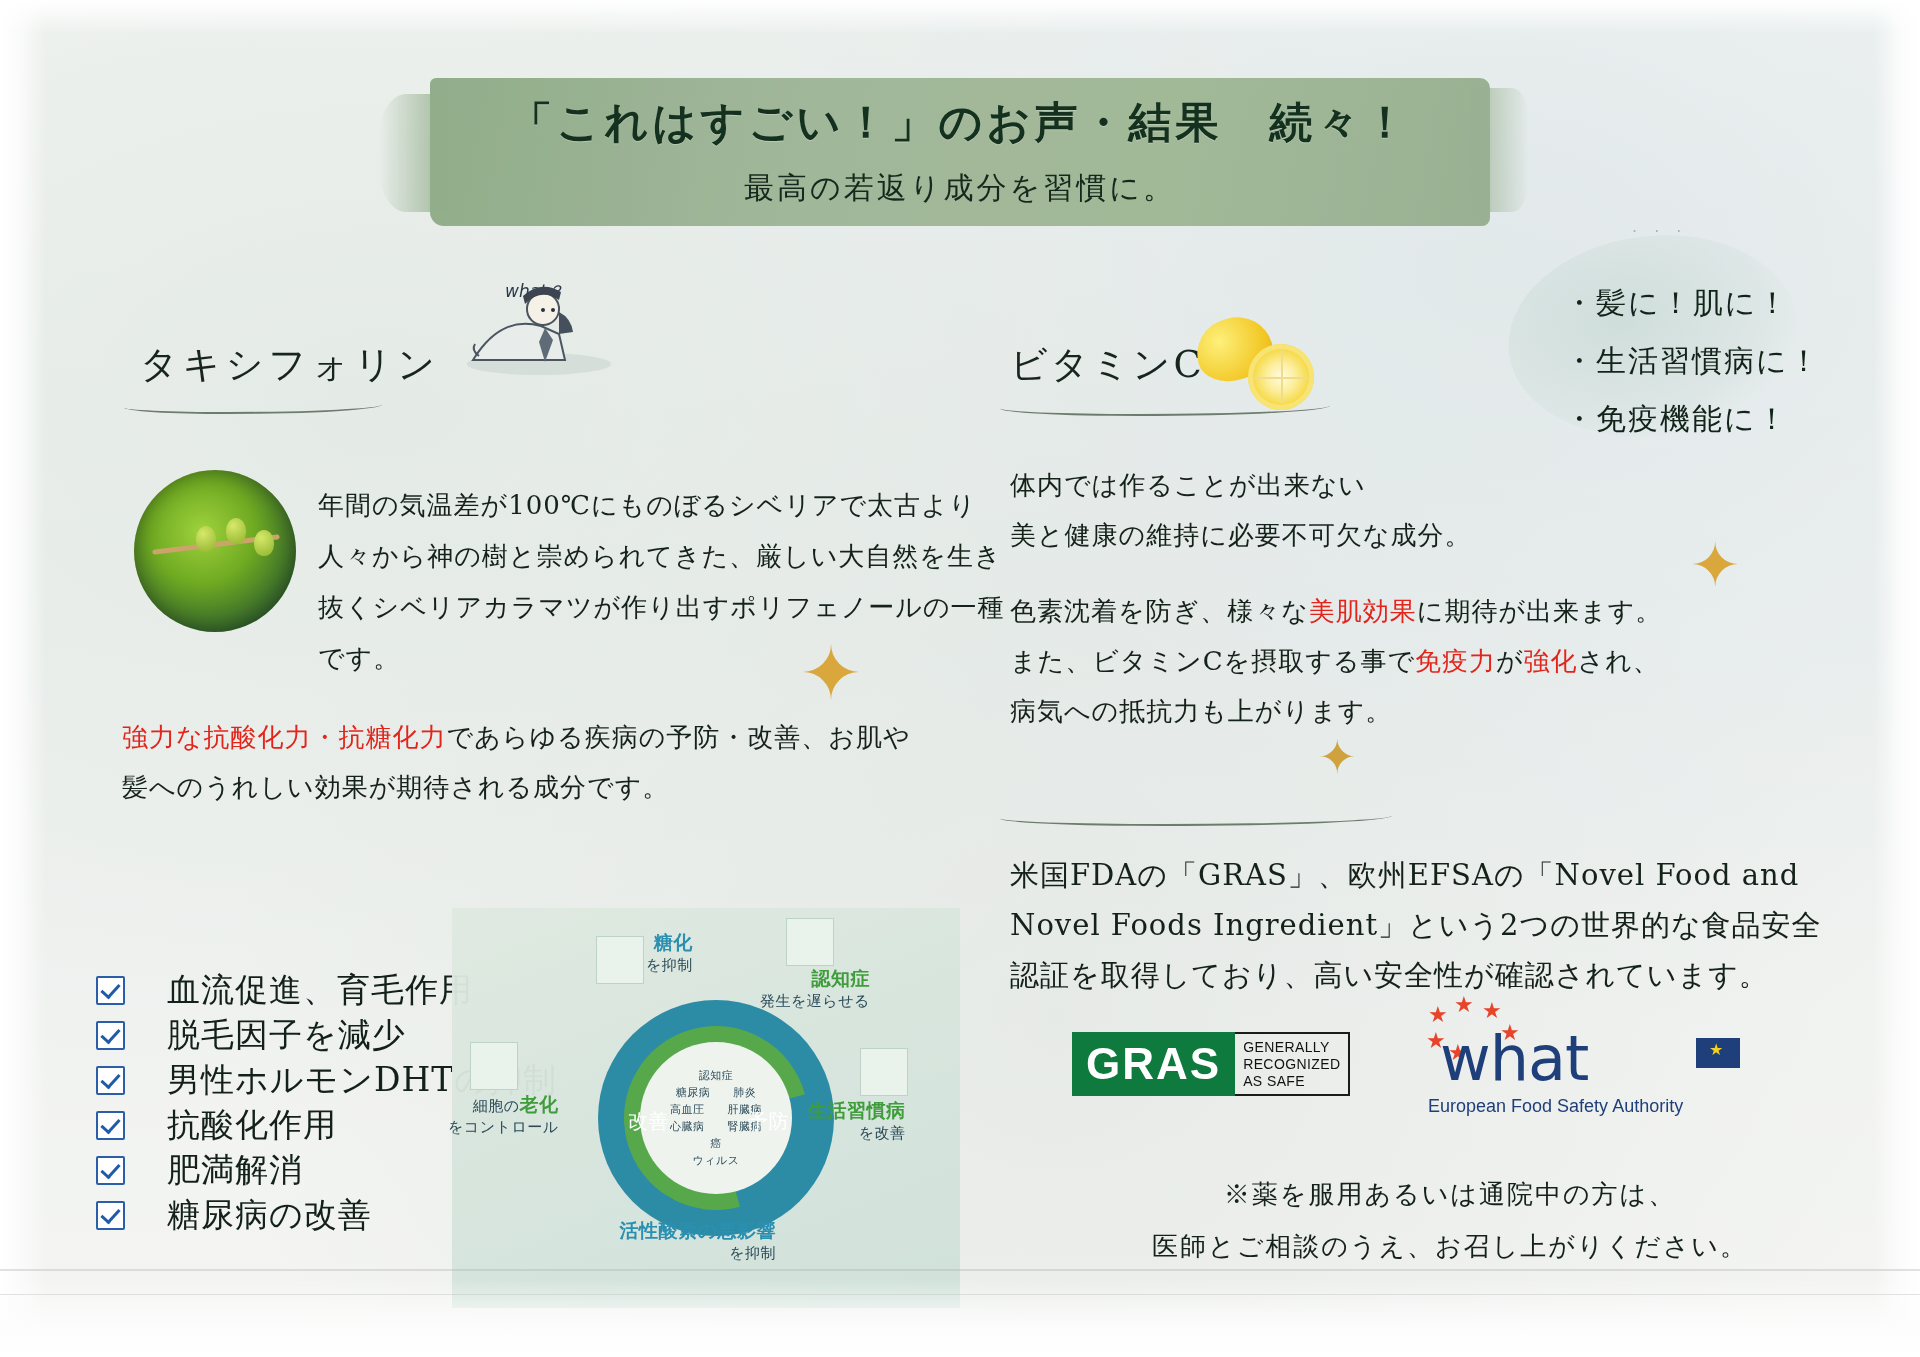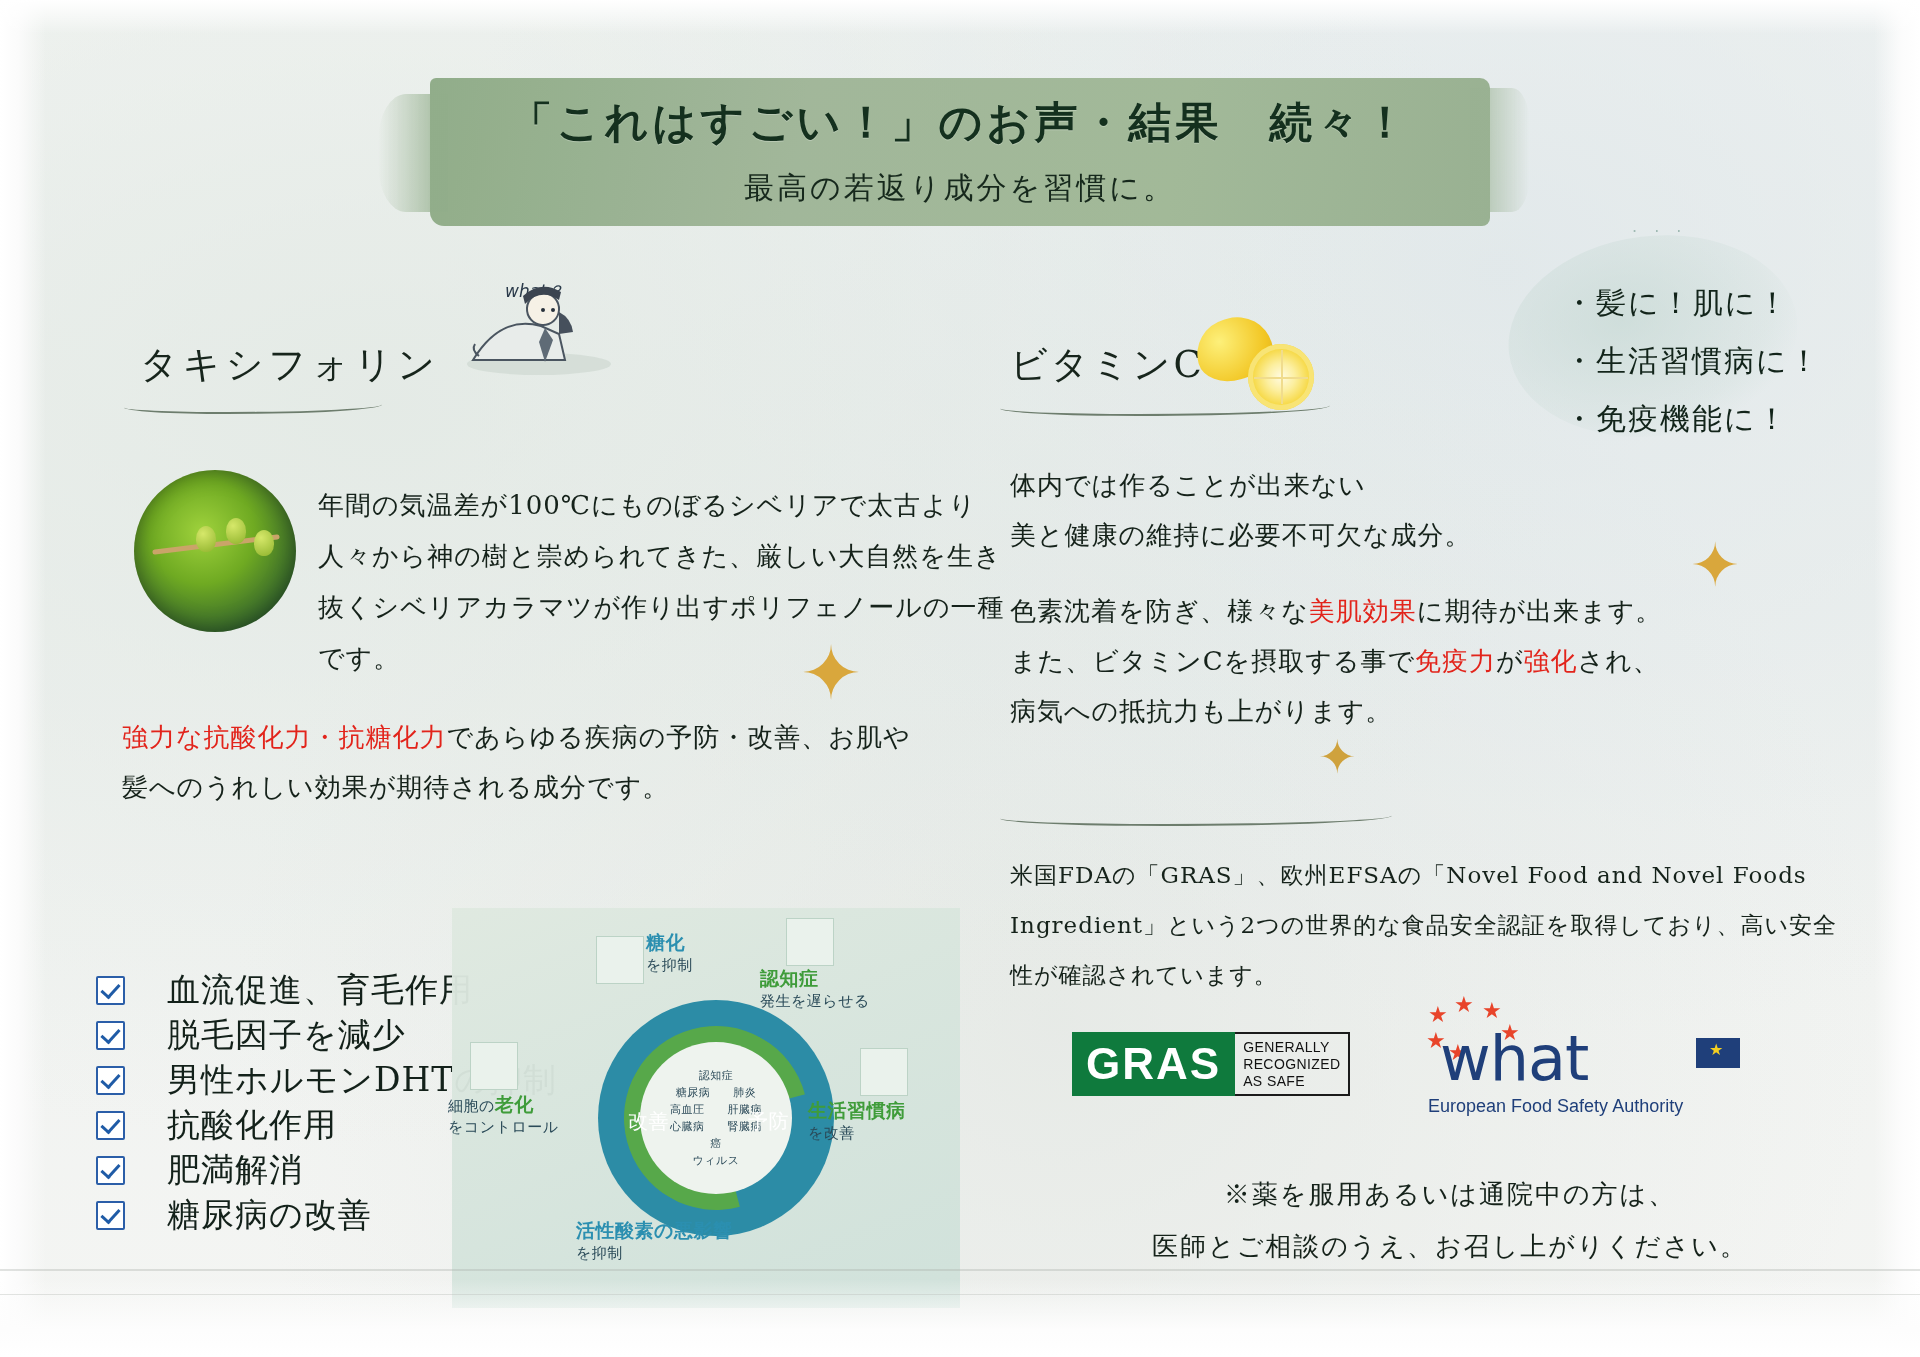--- a/index.html
+++ b/index.html
@@ -150,21 +150,21 @@
   .sec-title-world{
     position:absolute;left:1008px;top:750px;font-size:35px;color:#17251c;letter-spacing:4px;
     font-family:"DejaVu Serif","Liberation Serif",serif;
   }
   .world-underline{
     position:absolute;left:1000px;top:808px;width:392px;height:16px;
     border-bottom:2px solid #6d7d6d;border-radius:0 0 70% 50%;
   }
   .world-body{
     position:absolute;left:1010px;top:850px;width:830px;
-    font-size:23px;line-height:50px;color:#15221a;letter-spacing:1px;
+    font-size:29px;line-height:50px;color:#15221a;letter-spacing:1px;
     font-family:"DejaVu Serif","Liberation Serif",serif;
   }
 
   
   .checklist{position:absolute;left:96px;top:968px;width:420px;}
   .check-row{display:flex;align-items:center;height:45px;}
   .cb{
     width:25px;height:25px;border:2px solid #2b5ea8;border-radius:2px;margin-right:10px;
     position:relative;background:#fff;flex:0 0 auto;
   }
@@ -190,21 +190,21 @@
     position:absolute;left:624px;top:1026px;width:184px;height:184px;border-radius:50%;
     border:22px solid #57a84a;border-top-color:#57a84a;border-right-color:transparent;
     transform:rotate(30deg);
     box-sizing:border-box;
   }
   .ring-words{
     position:absolute;left:640px;top:1042px;width:152px;height:152px;border-radius:50%;
     background:#eef3ee;display:flex;align-items:center;justify-content:center;
   }
   .ring-words span{font-size:11px;color:#2b4a59;line-height:17px;text-align:center;letter-spacing:.5px;}
-  .lbl{position:absolute;font-size:15px;color:#2a4a58;letter-spacing:.5px;text-align:left;}
+  .lbl{position:absolute;font-size:15px;color:#2a4a58;letter-spacing:.5px;text-align:right;}
   .lbl b{font-size:19px;}
   .lbl-kaizen{left:628px;top:1108px;color:#ffffff;font-size:20px;}
   .lbl-yobou{left:748px;top:1108px;color:#ffffff;font-size:20px;}
   .green-t{color:#3f9c3a;font-weight:bold;}
   .blue-t{color:#2b8fb0;font-weight:bold;}
   .icon-sq{position:absolute;width:46px;height:46px;background:#eaf2ec;border:1px solid #bcd3c6;}
   .is1{left:596px;top:936px;} .is2{left:786px;top:918px;}
   .is3{left:470px;top:1042px;} .is4{left:860px;top:1048px;}
 
   

